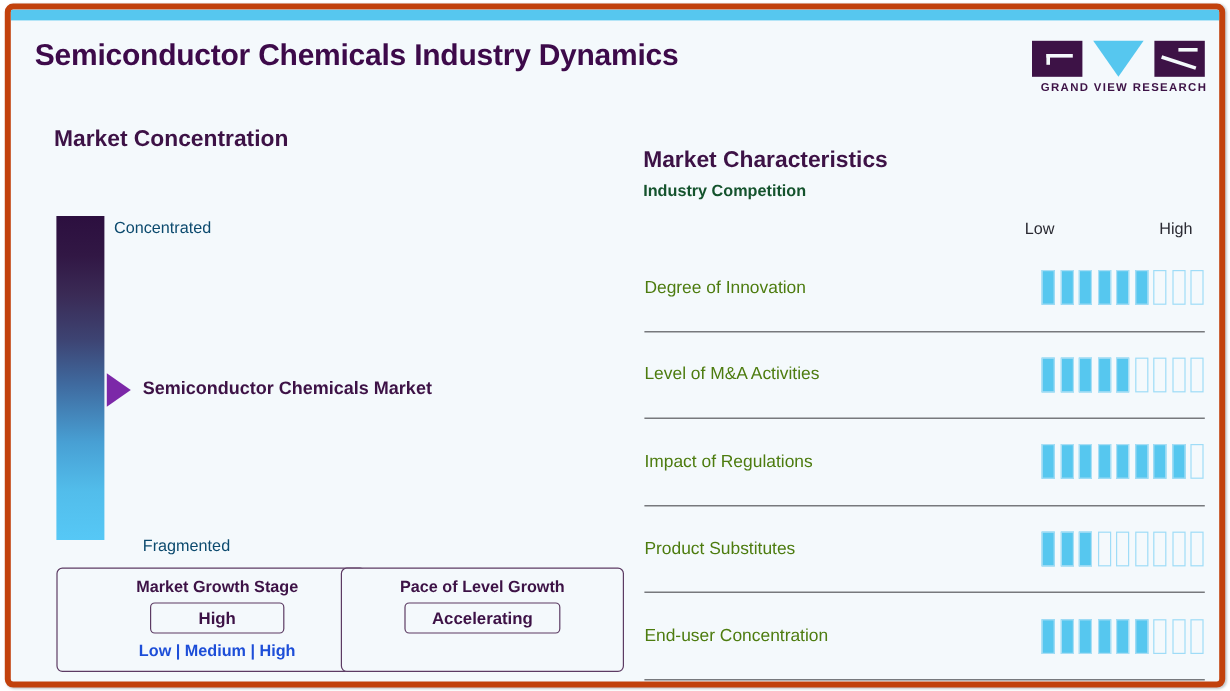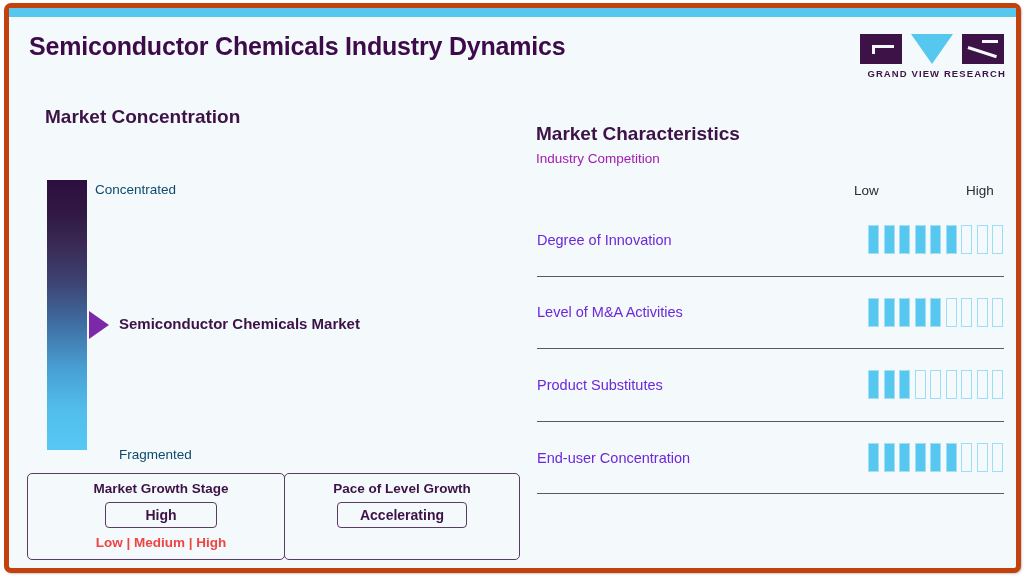--- a/index.html
+++ b/index.html
@@ -92,22 +92,22 @@
   .sec-heading {
     position: absolute;
     font-size: 19px;
     font-weight: 700;
     color: #3d1246;
     white-space: nowrap;
   }
   .sec-sub {
     position: absolute;
     font-size: 13.5px;
-    font-weight: 400;
-    color: #a21caf;
+    font-weight: 700;
+    color: #14532d;
     white-space: nowrap;
   }
 
   
   #mc-heading { left: 36px; top: 98px; }
   .grad-bar {
     position: absolute;
     left: 38px; top: 172px;
     width: 40px; height: 270px;
     background: linear-gradient(180deg,
@@ -149,21 +149,21 @@
   
   .stat-box {
     position: absolute;
     top: 465px;
     height: 87px;
     border: 1px solid #5c3b63;
     border-radius: 5px;
     background: #f4f9fc;
     text-align: center;
   }
-  #box-growth-stage { left: 18px;  width: 258px; padding-left: 10px; }
+  #box-growth-stage { left: 38px;  width: 258px; padding-left: 10px; }
   #box-growth-pace  { left: 275px; width: 236px; }
   .stat-title {
     margin-top: 7px;
     font-size: 13.5px;
     font-weight: 700;
     color: #3d1246;
     white-space: nowrap;
   }
   .stat-pill {
     display: inline-block;
@@ -175,21 +175,21 @@
     background: #f4f9fc;
     font-size: 14px;
     font-weight: 700;
     color: #3d1246;
     white-space: nowrap;
   }
   .stat-scale {
     margin-top: 7px;
     font-size: 13.5px;
     font-weight: 700;
-    color: #ef4444;
+    color: #1d4ed8;
     white-space: nowrap;
   }
 
   
   #mch-heading { left: 527px; top: 115px; }
   #mch-sub     { left: 527px; top: 143px; }
 
   .scale-hdr {
     position: absolute;
     top: 175px;
@@ -209,21 +209,21 @@
     position: relative;
     height: 72.6px;
     display: flex;
     align-items: center;
     justify-content: space-between;
     border-bottom: 1.6px solid #595a5e;
   }
   .char-label {
     font-size: 14.5px;
     font-weight: 400;
-    color: #6d28d9;
+    color: #4d7c0f;
     white-space: nowrap;
   }
   .rating {
     display: flex;
     gap: 4.5px;
     margin-right: 1px;
   }
   .tick {
     width: 11px; height: 29px;
     border: 1.4px solid #9fdcf7;
@@ -303,20 +303,34 @@
             <span class="tick filled"></span>
             <span class="tick filled"></span>
             <span class="tick filled"></span>
             <span class="tick"></span>
             <span class="tick"></span>
             <span class="tick"></span>
             <span class="tick"></span>
           </div>
         </div>
         <div class="char-row">
+          <div class="char-label">Impact of Regulations</div>
+          <div class="rating">
+            <span class="tick filled"></span>
+            <span class="tick filled"></span>
+            <span class="tick filled"></span>
+            <span class="tick filled"></span>
+            <span class="tick filled"></span>
+            <span class="tick filled"></span>
+            <span class="tick filled"></span>
+            <span class="tick filled"></span>
+            <span class="tick"></span>
+          </div>
+        </div>
+        <div class="char-row">
           <div class="char-label">Product Substitutes</div>
           <div class="rating">
             <span class="tick filled"></span>
             <span class="tick filled"></span>
             <span class="tick filled"></span>
             <span class="tick"></span>
             <span class="tick"></span>
             <span class="tick"></span>
             <span class="tick"></span>
             <span class="tick"></span>

